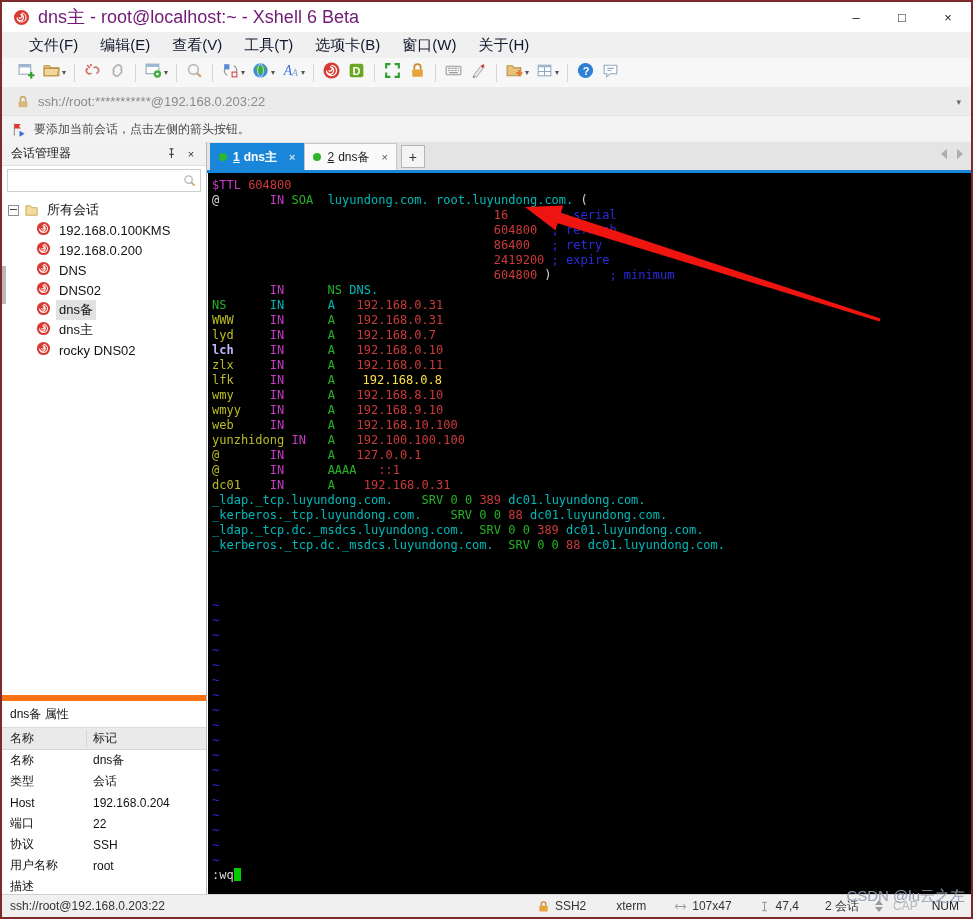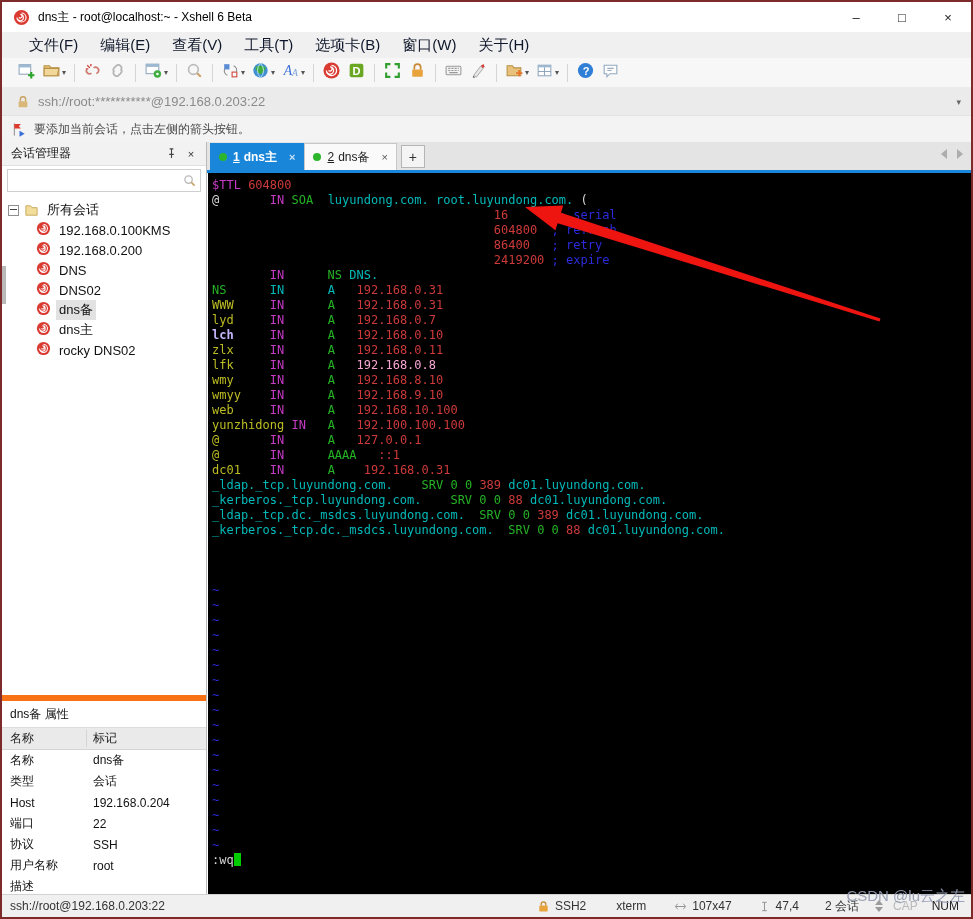--- a/index.html
+++ b/index.html
@@ -1,21 +1,21 @@
 <!DOCTYPE html>
 <html><head>
 <meta charset="utf-8">
 <style>
   html,body{margin:0;padding:0;}
   body{width:973px;height:919px;position:relative;font-family:"Liberation Sans",sans-serif;background:#fff;overflow:hidden;}
   #window{position:absolute;inset:0;border:2px solid #7d2a2a;box-sizing:border-box;background:#fff;}
   
   #titlebar{position:absolute;left:0;right:0;top:0;height:30px;background:#fff;display:flex;align-items:center;}
   #app-icon{width:17px;height:17px;margin:0 8px 0 11px;}
-  #title-text{font-size:12px;color:#000000;text-align:center;}
+  #title-text{font-size:18px;color:#701a75;text-align:center;}
   #win-controls{margin-left:auto;display:flex;height:100%;}
   .win-btn{width:46px;height:100%;display:flex;align-items:center;justify-content:center;font-size:13px;color:#222;}
   
   #menubar{position:absolute;left:0;right:0;top:30px;height:26px;background:#f0f0f0;display:flex;align-items:center;padding-left:16px;box-sizing:border-box;}
   .menu-item{font-size:15px;color:#0f172a;padding:4px 11px;}
   
   #toolbar{position:absolute;left:0;right:0;top:56px;height:30px;background:#f7f7f7;display:flex;align-items:center;padding-left:12px;box-sizing:border-box;border-bottom:1px solid #ececec;}
   .tb-btn{height:24px;display:flex;align-items:center;justify-content:center;padding:0 3px;}
   .tb-btn svg{width:19px;height:19px;}
   .tb-caret{font-size:8px;color:#555;margin-left:1px;}
@@ -412,27 +412,28 @@
   </div>
 
   <div id="terminal">
     <div id="term-lines">
         <div class="term-line"><span style="color: rgb(199, 59, 199);">$TTL</span><span style="color: rgb(205, 58, 58);"> 604800</span></div>
         <div class="term-line"><span style="color: rgb(214, 214, 214);">@</span>       <span style="color: rgb(199, 59, 199);">IN</span> <span style="color: rgb(37, 179, 37);">SOA</span>  <span style="color: rgb(0, 185, 185);">luyundong.com. root.luyundong.com.</span> <span style="color: rgb(214, 214, 214);">(</span></div>
         <div class="term-line">                                       <span style="color: rgb(205, 58, 58);">16</span>       <span style="color: rgb(43, 43, 221);">; serial</span></div>
         <div class="term-line">                                       <span style="color: rgb(205, 58, 58);">604800</span>  <span style="color: rgb(43, 43, 221);">; refresh</span></div>
         <div class="term-line">                                       <span style="color: rgb(205, 58, 58);">86400</span>   <span style="color: rgb(43, 43, 221);">; retry</span></div>
         <div class="term-line">                                       <span style="color: rgb(205, 58, 58);">2419200</span> <span style="color: rgb(43, 43, 221);">; expire</span></div>
+        <div class="term-line">                                       <span style="color: rgb(205, 58, 58);">604800</span> <span style="color: rgb(214, 214, 214);">)</span>        <span style="color: rgb(43, 43, 221);">; minimum</span></div>
         <div class="term-line">        <span style="color: rgb(199, 59, 199);">IN</span>      <span style="color: rgb(37, 179, 37);">NS</span> <span style="color: rgb(0, 185, 185);">DNS.</span></div>
         <div class="term-line"><span style="color: rgb(37, 179, 37);">NS</span>      <span style="color: rgb(0, 185, 185);">IN</span>      <span style="color: rgb(0, 185, 185);">A</span>   <span style="color: rgb(205, 58, 58);">192.168.0.31</span></div>
         <div class="term-line"><span style="color: rgb(188, 188, 37);">WWW</span>     <span style="color: rgb(199, 59, 199);">IN</span>      <span style="color: rgb(37, 179, 37);">A</span>   <span style="color: rgb(205, 58, 58);">192.168.0.31</span></div>
         <div class="term-line"><span style="color: rgb(188, 188, 37);">lyd</span>     <span style="color: rgb(199, 59, 199);">IN</span>      <span style="color: rgb(37, 179, 37);">A</span>   <span style="color: rgb(205, 58, 58);">192.168.0.7</span></div>
         <div class="term-line"><span style="color: #c4b5fd; font-weight: bold;">lch</span>     <span style="color: rgb(199, 59, 199);">IN</span>      <span style="color: rgb(37, 179, 37);">A</span>   <span style="color: rgb(205, 58, 58);">192.168.0.10</span></div>
         <div class="term-line"><span style="color: rgb(188, 188, 37);">zlx</span>     <span style="color: rgb(199, 59, 199);">IN</span>      <span style="color: rgb(37, 179, 37);">A</span>   <span style="color: rgb(205, 58, 58);">192.168.0.11</span></div>
-        <div class="term-line"><span style="color: rgb(188, 188, 37);">lfk</span>     <span style="color: rgb(199, 59, 199);">IN</span>      <span style="color: rgb(37, 179, 37);">A</span>   <span style="color: #f9a8d4;">192.168.0.8</span></div>
+        <div class="term-line"><span style="color: rgb(188, 188, 37);">lfk</span>     <span style="color: rgb(199, 59, 199);">IN</span>      <span style="color: rgb(37, 179, 37);">A</span>   <span style="color: #fde047; margin-left: 6px;">192.168.0.8</span></div>
         <div class="term-line"><span style="color: rgb(188, 188, 37);">wmy</span>     <span style="color: rgb(199, 59, 199);">IN</span>      <span style="color: rgb(37, 179, 37);">A</span>   <span style="color: rgb(205, 58, 58);">192.168.8.10</span></div>
         <div class="term-line"><span style="color: rgb(188, 188, 37);">wmyy</span>    <span style="color: rgb(199, 59, 199);">IN</span>      <span style="color: rgb(37, 179, 37);">A</span>   <span style="color: rgb(205, 58, 58);">192.168.9.10</span></div>
         <div class="term-line"><span style="color: rgb(188, 188, 37);">web</span>     <span style="color: rgb(199, 59, 199);">IN</span>      <span style="color: rgb(37, 179, 37);">A</span>   <span style="color: rgb(205, 58, 58);">192.168.10.100</span></div>
         <div class="term-line"><span style="color: rgb(188, 188, 37);">yunzhidong</span> <span style="color: rgb(199, 59, 199);">IN</span>   <span style="color: rgb(37, 179, 37);">A</span>   <span style="color: rgb(205, 58, 58);">192.100.100.100</span></div>
         <div class="term-line"><span style="color: rgb(188, 188, 37);">@</span>       <span style="color: rgb(199, 59, 199);">IN</span>      <span style="color: rgb(37, 179, 37);">A</span>   <span style="color: rgb(205, 58, 58);">127.0.0.1</span></div>
         <div class="term-line"><span style="color: rgb(188, 188, 37);">@</span>       <span style="color: rgb(199, 59, 199);">IN</span>      <span style="color: rgb(37, 179, 37);">AAAA</span>   <span style="color: rgb(205, 58, 58);">::1</span></div>
         <div class="term-line"><span style="color: rgb(188, 188, 37);">dc01</span>    <span style="color: rgb(199, 59, 199);">IN</span>      <span style="color: rgb(37, 179, 37);">A</span>    <span style="color: rgb(205, 58, 58);">192.168.0.31</span></div>
         <div class="term-line"><span style="color: rgb(0, 185, 185); margin-top: 6px;">_ldap._tcp.luyundong.com.</span>    <span style="color: rgb(37, 179, 37);">SRV</span> <span style="color: rgb(37, 179, 37);">0 0</span> <span style="color: rgb(205, 58, 58);">389</span> <span style="color: rgb(0, 185, 185);">dc01.luyundong.com.</span></div>
         <div class="term-line"><span style="color: rgb(0, 185, 185);">_kerberos._tcp.luyundong.com.</span>    <span style="color: rgb(37, 179, 37);">SRV</span> <span style="color: rgb(37, 179, 37);">0 0</span> <span style="color: rgb(205, 58, 58);">88</span> <span style="color: rgb(0, 185, 185);">dc01.luyundong.com.</span></div>
         <div class="term-line"><span style="color: rgb(0, 185, 185);">_ldap._tcp.dc._msdcs.luyundong.com.</span>  <span style="color: rgb(37, 179, 37);">SRV</span> <span style="color: rgb(37, 179, 37);">0 0</span> <span style="color: rgb(205, 58, 58);">389</span> <span style="color: rgb(0, 185, 185);">dc01.luyundong.com.</span></div>

